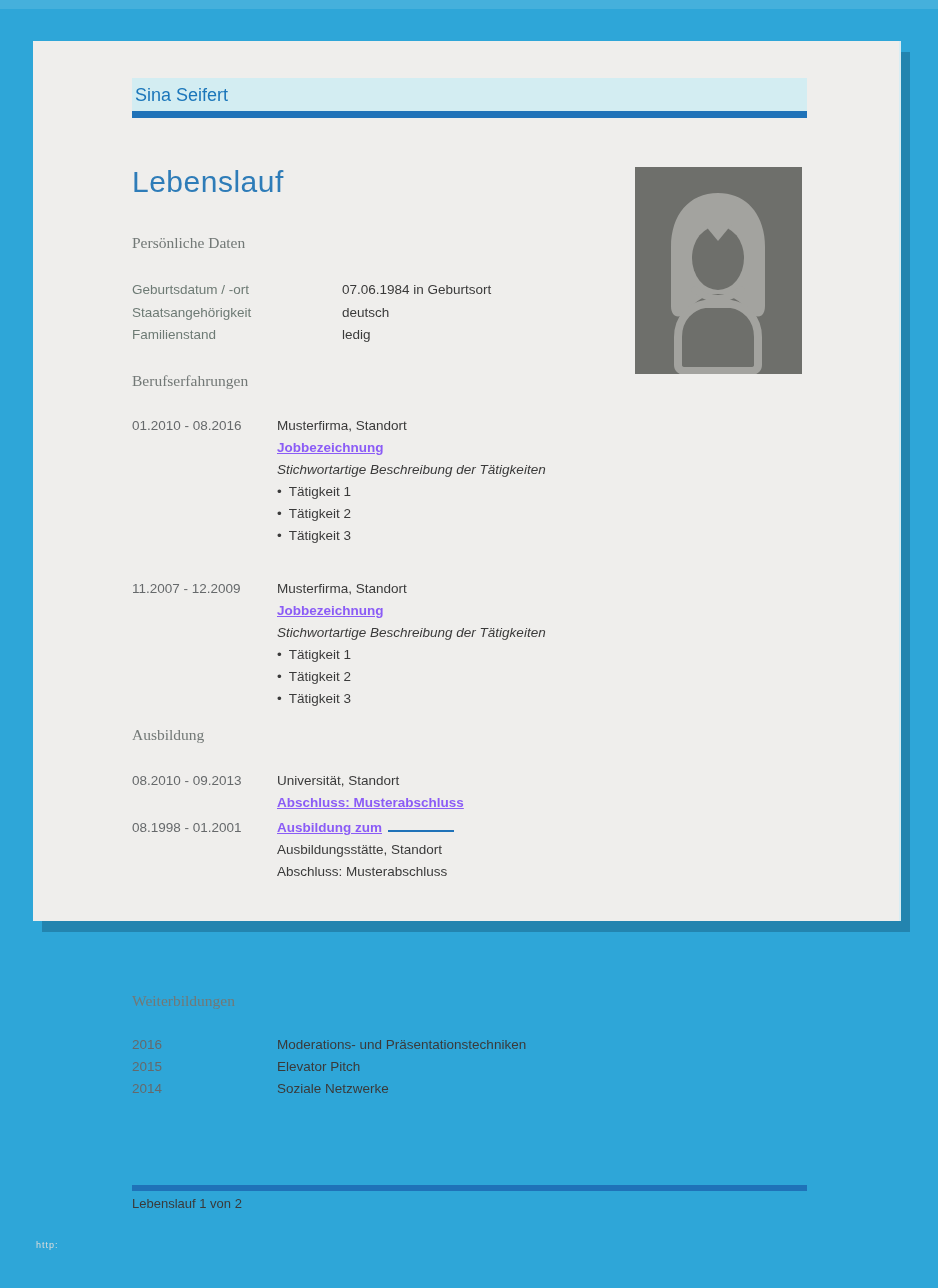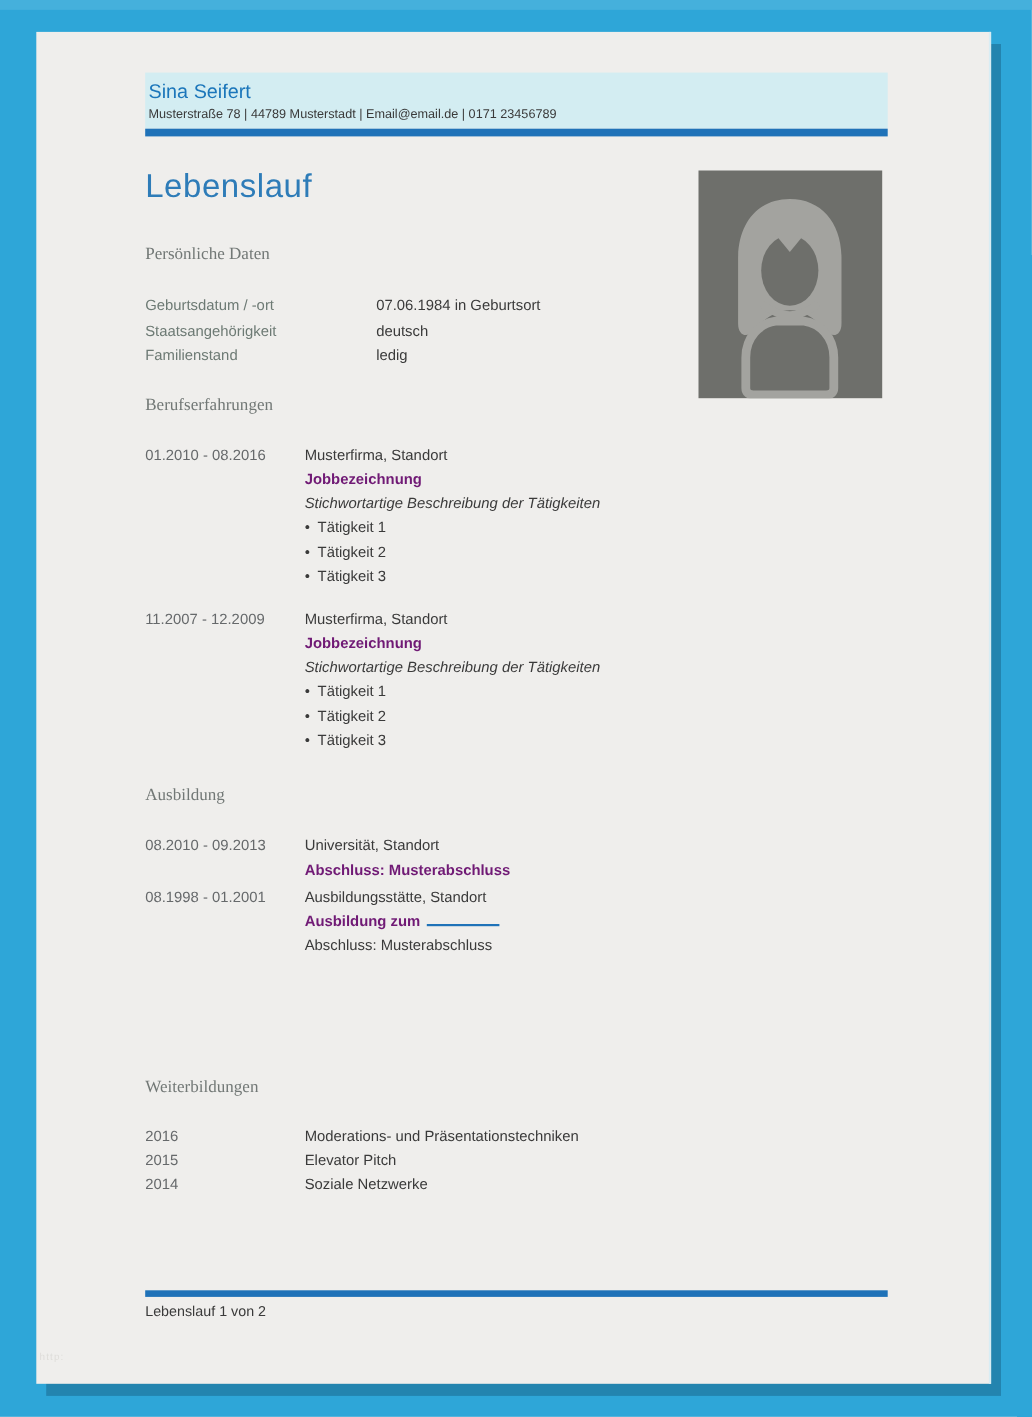--- a/index.html
+++ b/index.html
@@ -9,21 +9,21 @@
     background:#2EA6D8;
     position:relative;
     overflow:hidden;
     color:#3A3A3A;
   }
   .frame-highlight {
     position:absolute; top:0; left:0; width:938px; height:9px;
     background:#45B0DC;
   }
   .page {
-    position:absolute; left:33px; top:29px; width:868px; height:1229px;
+    position:absolute; left:33px; top:41px; width:868px; height:880px;
     background:#EFEEEC;
     border-right:2px solid #D8EDF4;
     box-shadow:9px 11px 0 rgba(15,70,100,0.35);
   }
   
   .header { position:absolute; left:99px; top:37px; width:675px; }
   .header-card { background:#D3EDF2; padding:6px 10px 5px 3px; }
   .header-name { color:#1B76BA; font-size:18px; line-height:22px; font-weight:400; }
   .header-contact { color:#3A3A3A; font-size:11.5px; line-height:16px; margin-top:2px; }
   .header-bar { height:7px; background:#1F72B8; }
@@ -37,21 +37,21 @@
     position:absolute; left:602px; top:126px; width:167px; height:207px;
     background:#6E6F6B;
   }
   .photo svg { display:block; width:100%; height:100%; }
   
   .sec-heading { color:#727876; font-size:15.5px; font-weight:400;font-family:Liberation Serif, serif; }
   .abs { position:absolute; left:99px; width:680px; }
   .row-grid { display:grid; grid-template-columns:145px 1fr; }
   .date-col { color:#66696B; font-size:13.5px; line-height:22px; }
   .body-line { font-size:13.5px; line-height:22px; color:#3A3A3A; }
-  .accent-bold { color:#701a75; font-weight:bold; }
+  .accent-bold { color:#8b5cf6; font-weight:bold;text-decoration:underline; }
   .italic { font-style:italic; }
   .bullet-line::before { content:"•"; margin-right:7px; }
   .label-col { color:#6D7A74; font-size:13.5px; line-height:22.5px; }
   .blank-line {
     display:inline-block; width:66px; height:12px;
     border-bottom:2px solid #1F72B8; margin-left:6px;
   }
   
   .footer { position:absolute; left:99px; top:1144px; width:675px; }
   .footer-bar { height:6px; background:#1F72B8; }
@@ -64,21 +64,20 @@
 </head>
 <body>
 
 <div class="frame-highlight"></div>
 
 <div class="page">
 
   <div class="header">
     <div class="header-card">
       <div class="header-name">Sina Seifert</div>
-      <div class="header-contact">Musterstraße 78  |  44789 Musterstadt  |  Email@email.de  |  0171 23456789</div>
     </div>
     <div class="header-bar"></div>
   </div>
 
   <div class="doc-title">Lebenslauf</div>
 
   <div class="photo">
     <svg viewBox="0 0 167 207">
       <path fill="#A3A39F" d="M83 26 C54 26 36 48 36 80 L36 139 C36 150 44 153 51 145 C61 133 72 127 83 127 C94 127 105 133 115 145 C122 153 130 150 130 139 L130 80 C130 48 112 26 83 26 Z"></path>
       <ellipse cx="83" cy="91" rx="26" ry="32" fill="#6E6F6B"></ellipse>
@@ -108,21 +107,21 @@
       <div>
         <div class="body-line">Musterfirma, Standort</div>
         <div class="body-line accent-bold">Jobbezeichnung</div>
         <div class="body-line italic">Stichwortartige Beschreibung der Tätigkeiten</div>
         <div class="body-line bullet-line">Tätigkeit 1</div>
         <div class="body-line bullet-line">Tätigkeit 2</div>
         <div class="body-line bullet-line">Tätigkeit 3</div>
       </div>
     </div>
 
-    <div class="row-grid" style="margin-top:17px">
+    <div class="row-grid" style="margin-top:31px">
       <div class="date-col">11.2007 - 12.2009</div>
       <div>
         <div class="body-line">Musterfirma, Standort</div>
         <div class="body-line accent-bold">Jobbezeichnung</div>
         <div class="body-line italic">Stichwortartige Beschreibung der Tätigkeiten</div>
         <div class="body-line bullet-line">Tätigkeit 1</div>
         <div class="body-line bullet-line">Tätigkeit 2</div>
         <div class="body-line bullet-line">Tätigkeit 3</div>
       </div>
     </div>
@@ -135,22 +134,22 @@
       <div class="date-col">08.2010 - 09.2013</div>
       <div>
         <div class="body-line">Universität, Standort</div>
         <div class="body-line accent-bold">Abschluss: Musterabschluss</div>
       </div>
     </div>
 
     <div class="row-grid" style="margin-top:3px">
       <div class="date-col">08.1998 - 01.2001</div>
       <div>
+        <div class="body-line accent-bold"><span>Ausbildung zum</span><span class="blank-line"></span></div>
         <div class="body-line">Ausbildungsstätte, Standort</div>
-        <div class="body-line accent-bold"><span>Ausbildung zum</span><span class="blank-line"></span></div>
         <div class="body-line">Abschluss: Musterabschluss</div>
       </div>
     </div>
 
   </div>
 
   <div class="abs" style="top:951px">
     <div class="sec-heading">Weiterbildungen</div>
     <div class="row-grid" style="margin-top:24px">
       <div class="date-col">2016</div>

